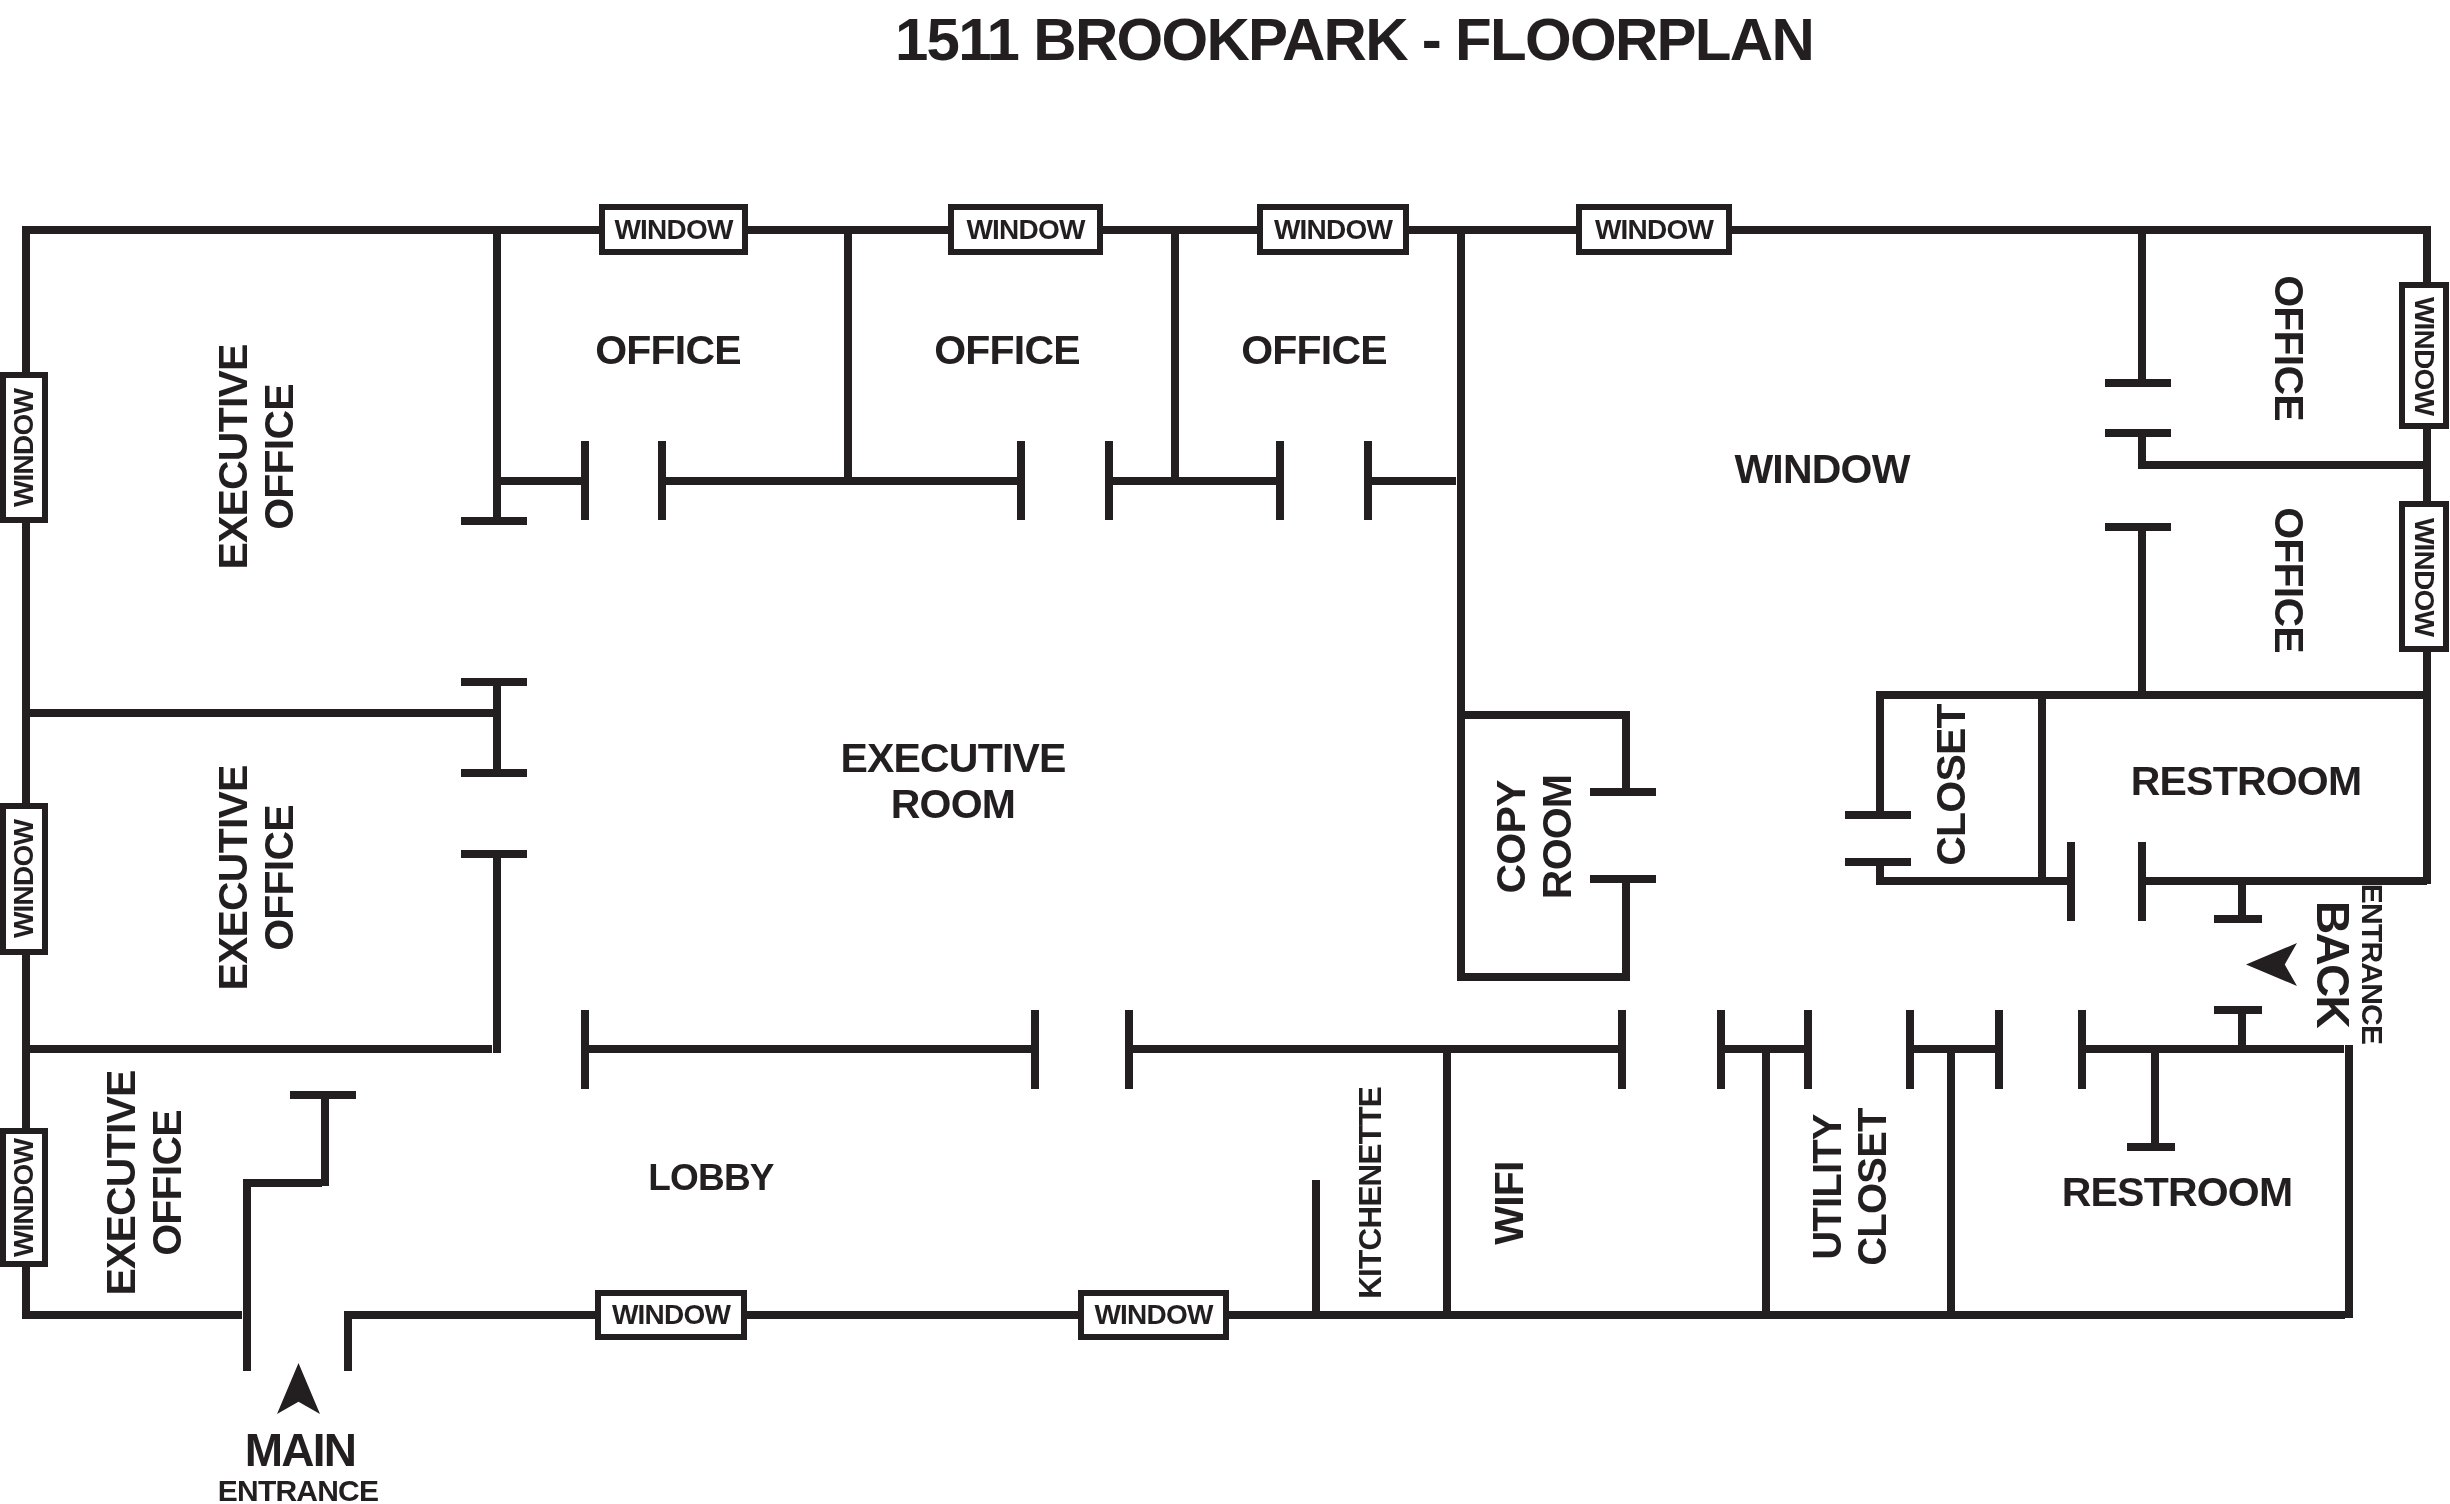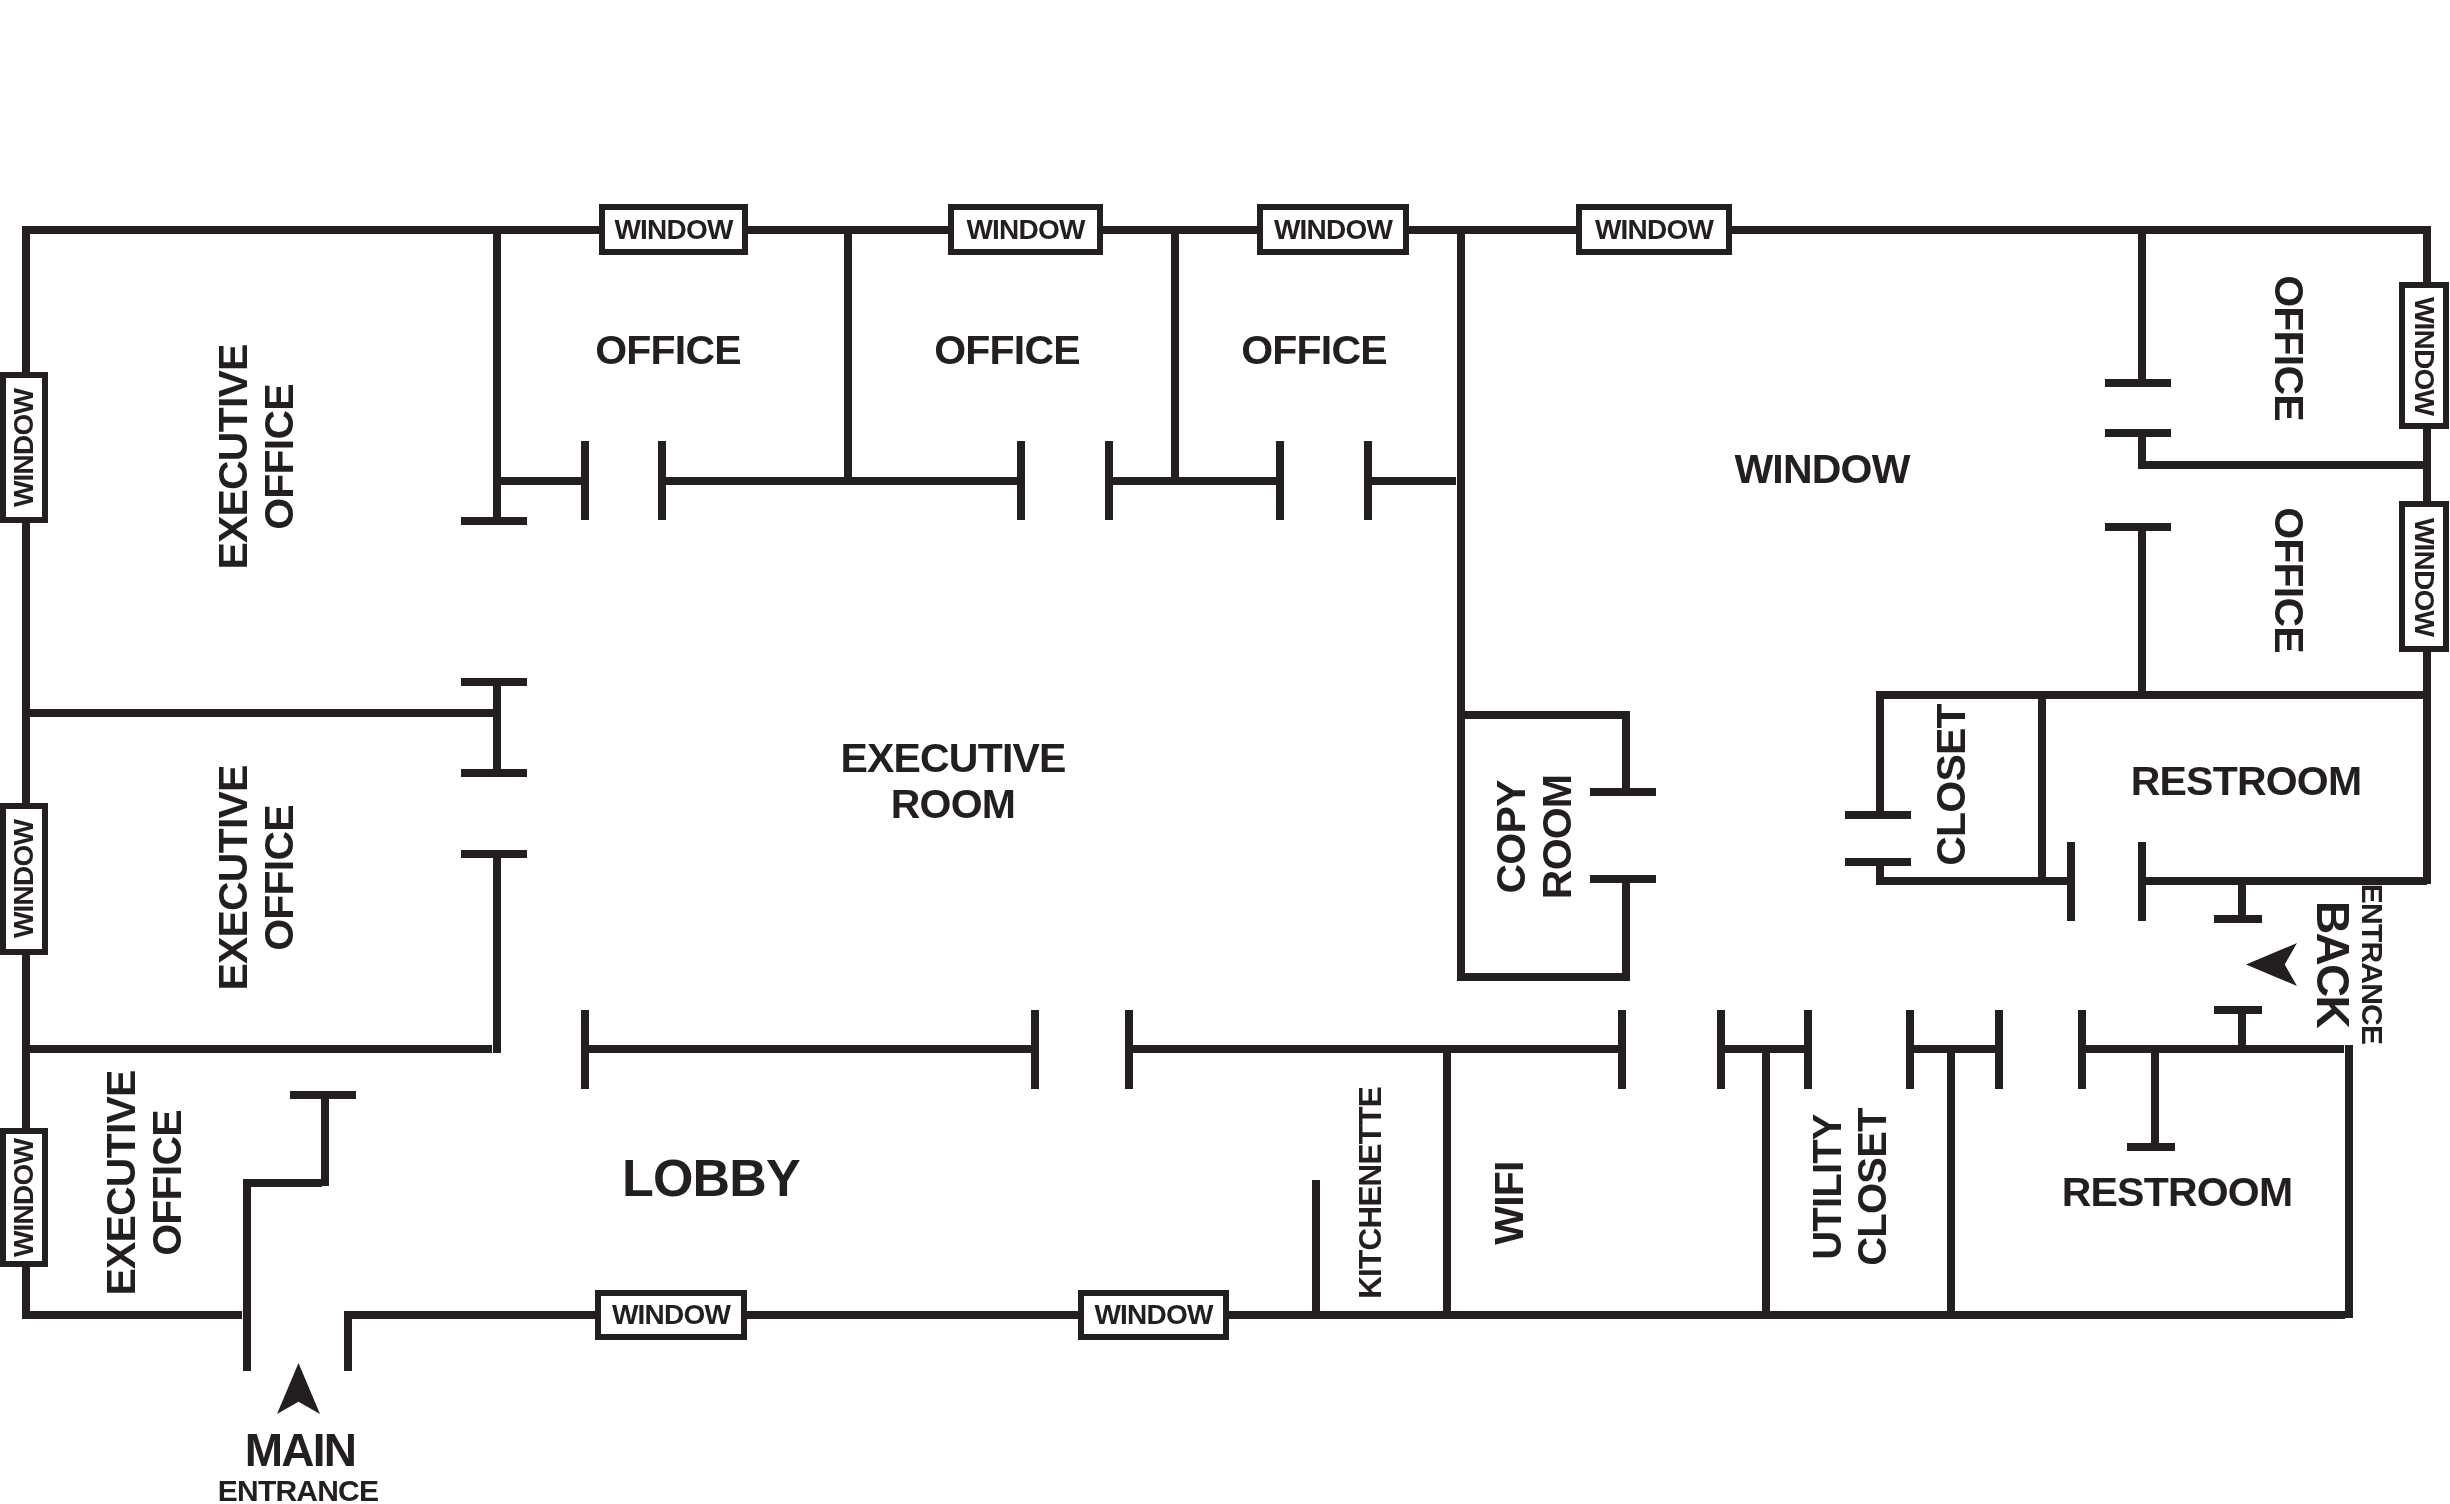--- a/index.html
+++ b/index.html
@@ -23,20 +23,21 @@
   .arrow-left{position:absolute;background:#231f20;
             clip-path:polygon(0% 50%,100% 0%,76% 50%,100% 100%);}
   .entr-big{font-size:46px;letter-spacing:-1.7px;}
   .entr-sub{font-size:30px;letter-spacing:-0.8px;}
 </style>
 </head>
 <body>
 
 <div class="canvas">
 
+  <div class="lbl title" style="left:1354px;top:40px;">1511 BROOKPARK - FLOORPLAN</div>
 
   <div class="lbl room ccw" style="left:257px;top:457px;">
     <div>EXECUTIVE</div>
       <div>OFFICE</div>
   </div>
   <div class="lbl room ccw" style="left:257px;top:878px;">
     <div>EXECUTIVE</div>
       <div>OFFICE</div>
   </div>
   <div class="lbl room ccw" style="left:145px;top:1183px;">
@@ -52,21 +53,21 @@
       <div>ROOM</div>
   </div>
   <div class="lbl room ccw" style="left:1535px;top:837px;">
     <div>COPY</div>
       <div>ROOM</div>
   </div>
   <div class="lbl room ccw" style="left:1952px;top:785px;">CLOSET</div>
   <div class="lbl room" style="left:2246px;top:782px;">RESTROOM</div>
   <div class="lbl room cw" style="left:2288px;top:348px;">OFFICE</div>
   <div class="lbl room cw" style="left:2288px;top:580px;">OFFICE</div>
-  <div class="lbl room" style="left:711px;top:1178px;font-size:52px;">LOBBY</div>
+  <div class="lbl room" style="left:711px;top:1178px;font-size:37px;">LOBBY</div>
   <div class="lbl small ccw" style="left:1371px;top:1193px;">KITCHENETTE</div>
   <div class="lbl room ccw" style="left:1510px;top:1203px;">WIFI</div>
   <div class="lbl ccw" style="left:1850px;top:1187px;font-weight:bold;font-size:40px;">
     <div>UTILITY</div>
       <div>CLOSET</div>
   </div>
   <div class="lbl room" style="left:2177px;top:1193px;">RESTROOM</div>
 
   <div class="arrow-up" style="left:277px;top:1363px;width:43px;height:51px;"></div>
   <div class="lbl entr-big" style="left:300px;top:1451px;">MAIN</div>

